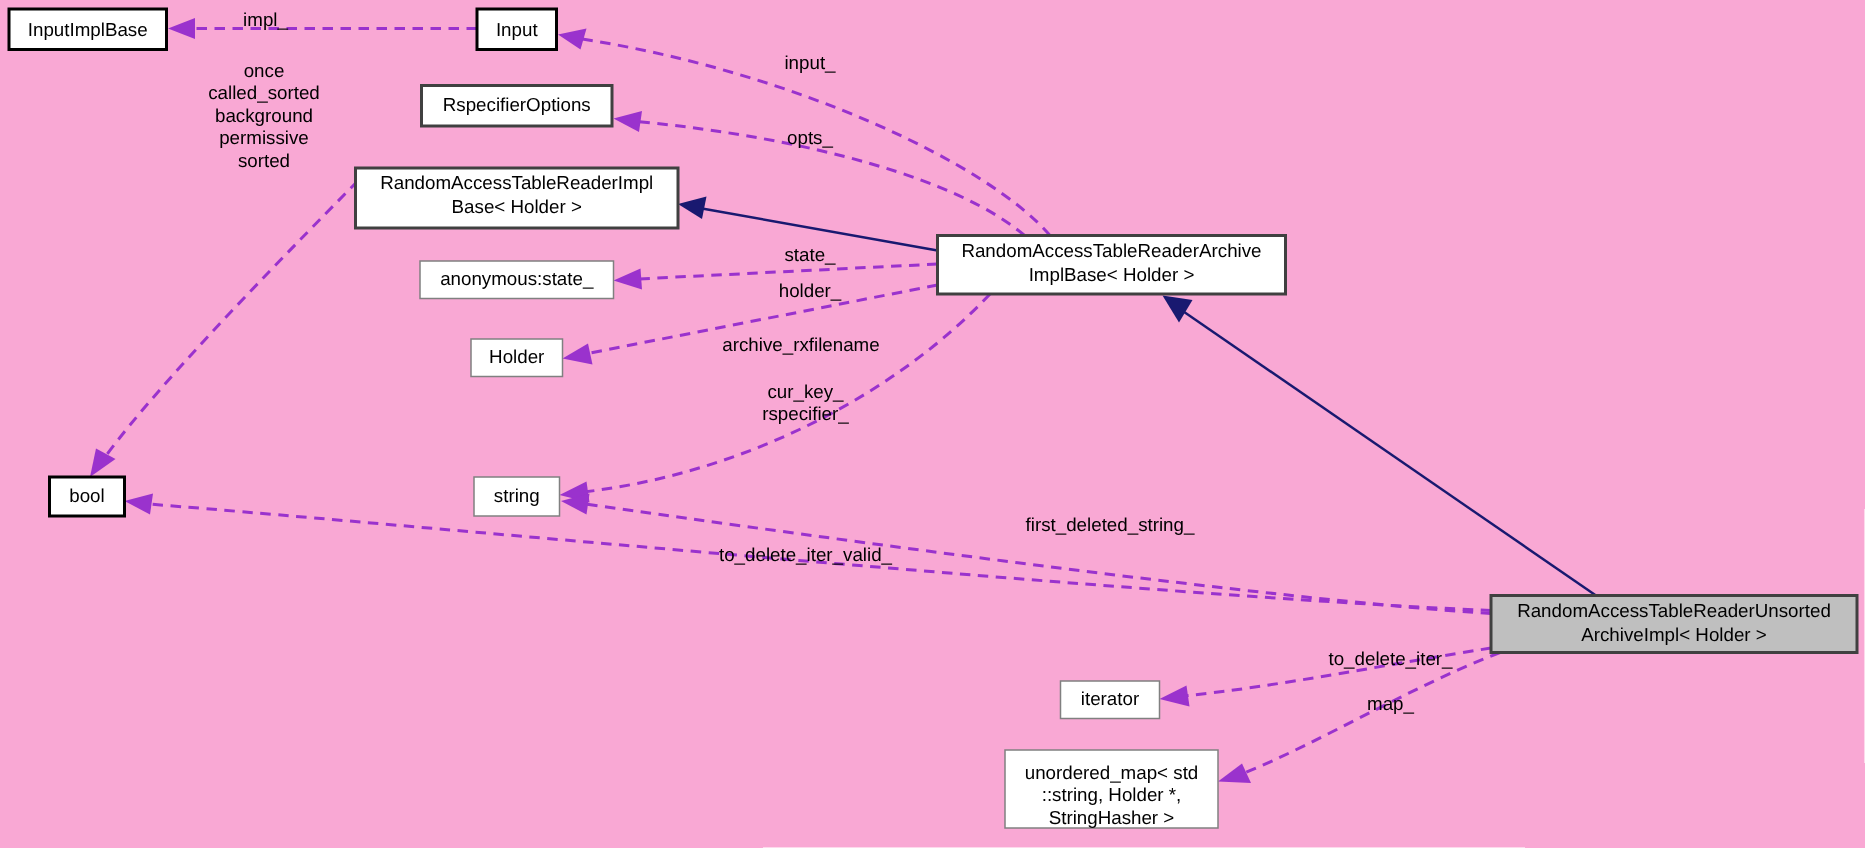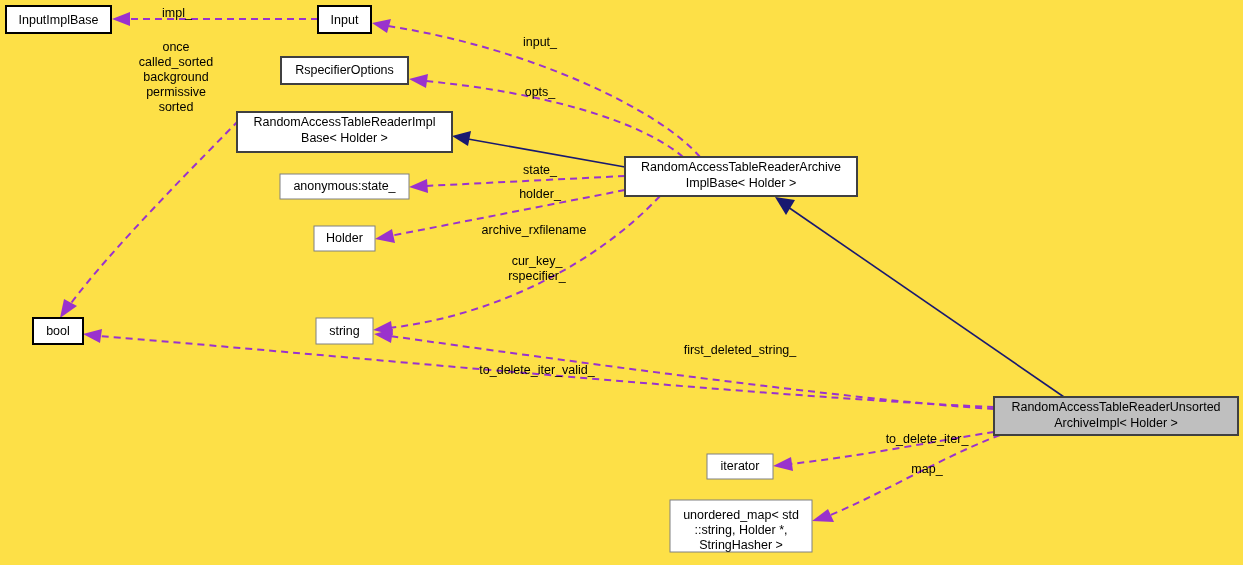--- a/index.html
+++ b/index.html
@@ -4,21 +4,21 @@
 <style>
   html, body {
     margin: 0;
     padding: 0;
     background: #ffffff;
   }
   #canvas {
     position: relative;
     width: 1243px;
     height: 565px;
-    background: #fde047;
+    background: #f9a8d4;
     font-family: "Liberation Sans", sans-serif;
     overflow: hidden;
   }
   svg.diagram {
     position: absolute;
     top: 0; left: 0;
     width: 1243px;
     height: 565px;
   }
   .node-box {

